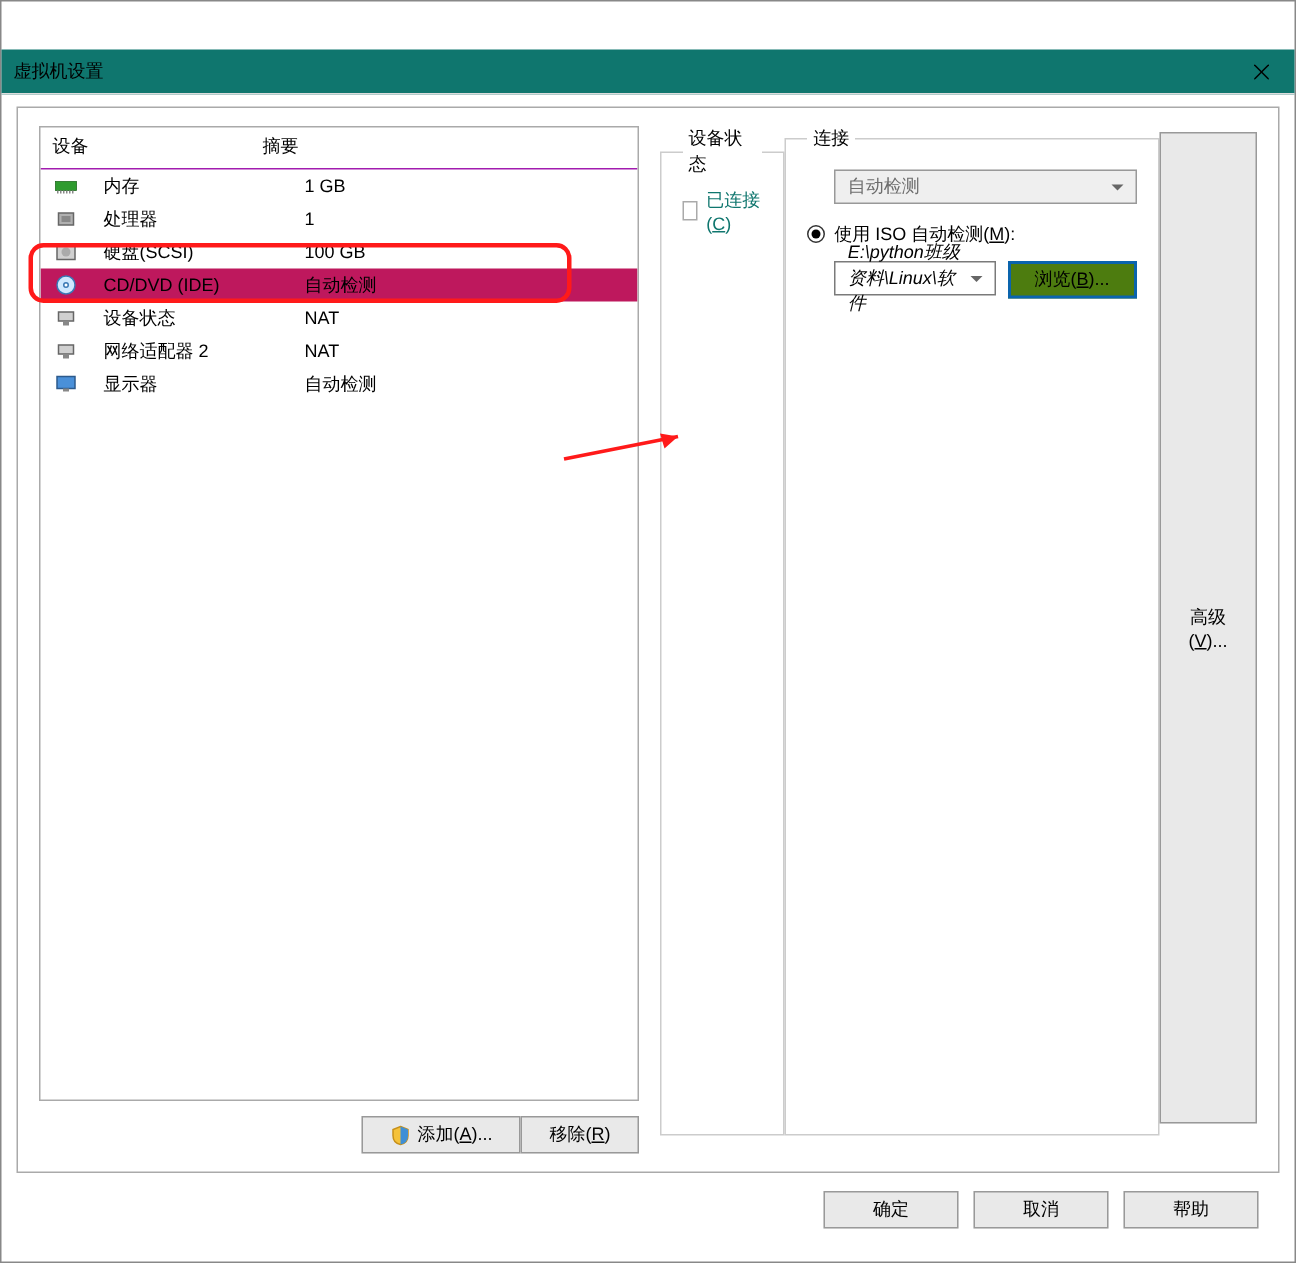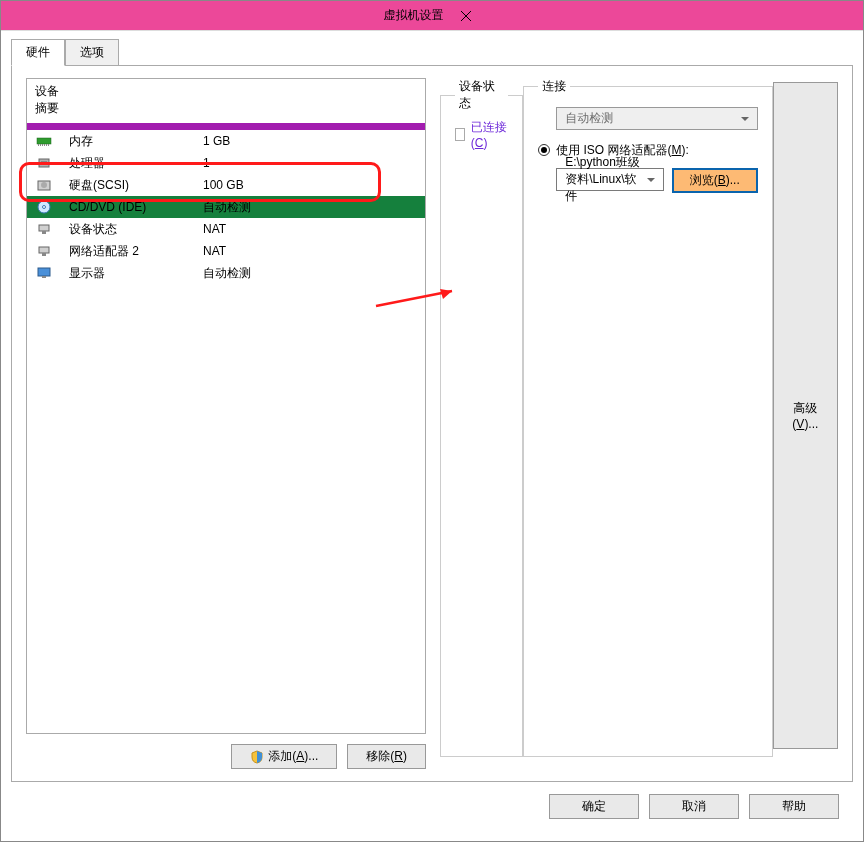--- a/index.html
+++ b/index.html
@@ -16,24 +16,25 @@
       border: 1px solid #888;
       display: flex;
       flex-direction: column;
       position: relative;
       background: #fff;
     }
     .titlebar {
       height: 30px;
       display: flex;
       align-items: center;
-      justify-content: center;
+      justify-content: space-between;
       padding-left: 8px;
-      background: #ec4899;
+      background: #0f766e;
       border-bottom: 1px solid #ddd;
+      margin-top: 32px;
     }
     .titlebar-text {
       font-size: 12px;
     }
     .titlebar-close {
       width: 45px;
       height: 30px;
       display: flex;
       align-items: center;
       justify-content: center;
@@ -90,59 +91,57 @@
       flex-direction: column;
     }
     .device-list {
       flex: 1;
       border: 1px solid #aaa;
       background: #fff;
       overflow: hidden;
     }
     .dlist-header {
       display: flex;
-      border-bottom: 7px solid #a21caf;
+      border-bottom: 1px solid #a21caf;
       padding: 4px 8px 6px 8px;
-      flex-direction: column;
     }
     .dlist-header .col-dev {
       width: 140px;
     }
     .dlist-header .col-sum {
       flex: 1;
       font-family: Liberation Serif, serif;
     }
     .dlist-row {
       display: flex;
       align-items: center;
       padding: 2px 8px;
       height: 22px;
       gap: 14px;
     }
     .dlist-row.selected {
-      background: #15803d;
+      background: #be185d;
     }
     .dlist-row .icon {
       width: 18px;
       height: 16px;
       display: flex;
       align-items: center;
       justify-content: center;
       margin-right: 2px;
     }
     .dlist-row .col-dev {
       width: 120px;
     }
     .dlist-row .col-sum {
       flex: 1;
     }
     .left-buttons {
       display: flex;
       justify-content: flex-end;
-      gap: 10px;
       margin-top: 10px;
       align-items: center;
     }
     .btn {
       border: 1px solid #999;
       background: #e9e9e9;
       padding: 3px 18px;
       cursor: pointer;
       font-family: inherit;
       font-size: 12px;
@@ -193,21 +192,21 @@
       justify-content: center;
       background: #fff;
     }
     .radio-circle .dot {
       width: 6px;
       height: 6px;
       background: #000;
       border-radius: 50%;
     }
     .label-text .disabled {
-      color: #6d28d9;
+      color: #0f766e;
     }
     .underline {
       text-decoration: underline;
     }
     .dropdown {
       width: 100%;
       border: 1px solid #999;
       background: #efefef;
       height: 23px;
       display: flex;
@@ -229,24 +228,25 @@
       border-top: 4px solid #666;
     }
     .row-iso-file {
       display: flex;
       gap: 8px;
       margin-top: 6px;
       margin-left: 18px;
     }
     .row-iso-file .dropdown {
       flex: 1;
+      font-style: italic;
     }
     .browse-btn {
       border: 2px solid #0a64ad;
-      background: #fdba74;
+      background: #4d7c0f;
       padding: 2px 16px;
       cursor: pointer;
       font-size: 12px;
     }
     .advanced-row {
       display: flex;
       justify-content: flex-start;
       margin-top: 4px;
       margin-bottom: 20px;
     }
@@ -289,24 +289,20 @@
     <div class="titlebar-text">虚拟机设置</div>
     <div class="titlebar-close">
       <svg>
           <line x1="0" y1="0" x2="10" y2="10"></line>
           <line x1="10" y1="0" x2="0" y2="10"></line>
         </svg>
     </div>
   </div>
 
   <div class="body">
-    <div class="tabstrip">
-      <div class="tab active"><span>硬件</span></div>
-      <div class="tab inactive"><span>选项</span></div>
-    </div>
 
     <div class="tab-panel">
 
       <div class="left-col">
         <div class="device-list">
           <div class="dlist-header">
             <div class="col-dev">设备</div>
             <div class="col-sum">摘要</div>
           </div>
 
@@ -417,21 +413,21 @@
             <div class="dropdown">
               <span>自动检测</span>
               <span class="arrow"></span>
             </div>
           </div>
 
           <div class="radiorow">
             <span class="radio-circle">
                 <span class="dot"></span>
               </span>
-            <span class="label-text"><span>使用 ISO 网络适配器(</span><span class="underline">M</span><span>):</span></span>
+            <span class="label-text"><span>使用 ISO 自动检测(</span><span class="underline">M</span><span>):</span></span>
           </div>
           <div class="row-iso-file">
             <div class="dropdown enabled">
               <span>E:\python班级资料\Linux\软件</span>
               <span class="arrow"></span>
             </div>
             <button class="browse-btn">
               <span><span>浏览(</span><span class="underline">B</span><span>)...</span></span>
             </button>
           </div>

